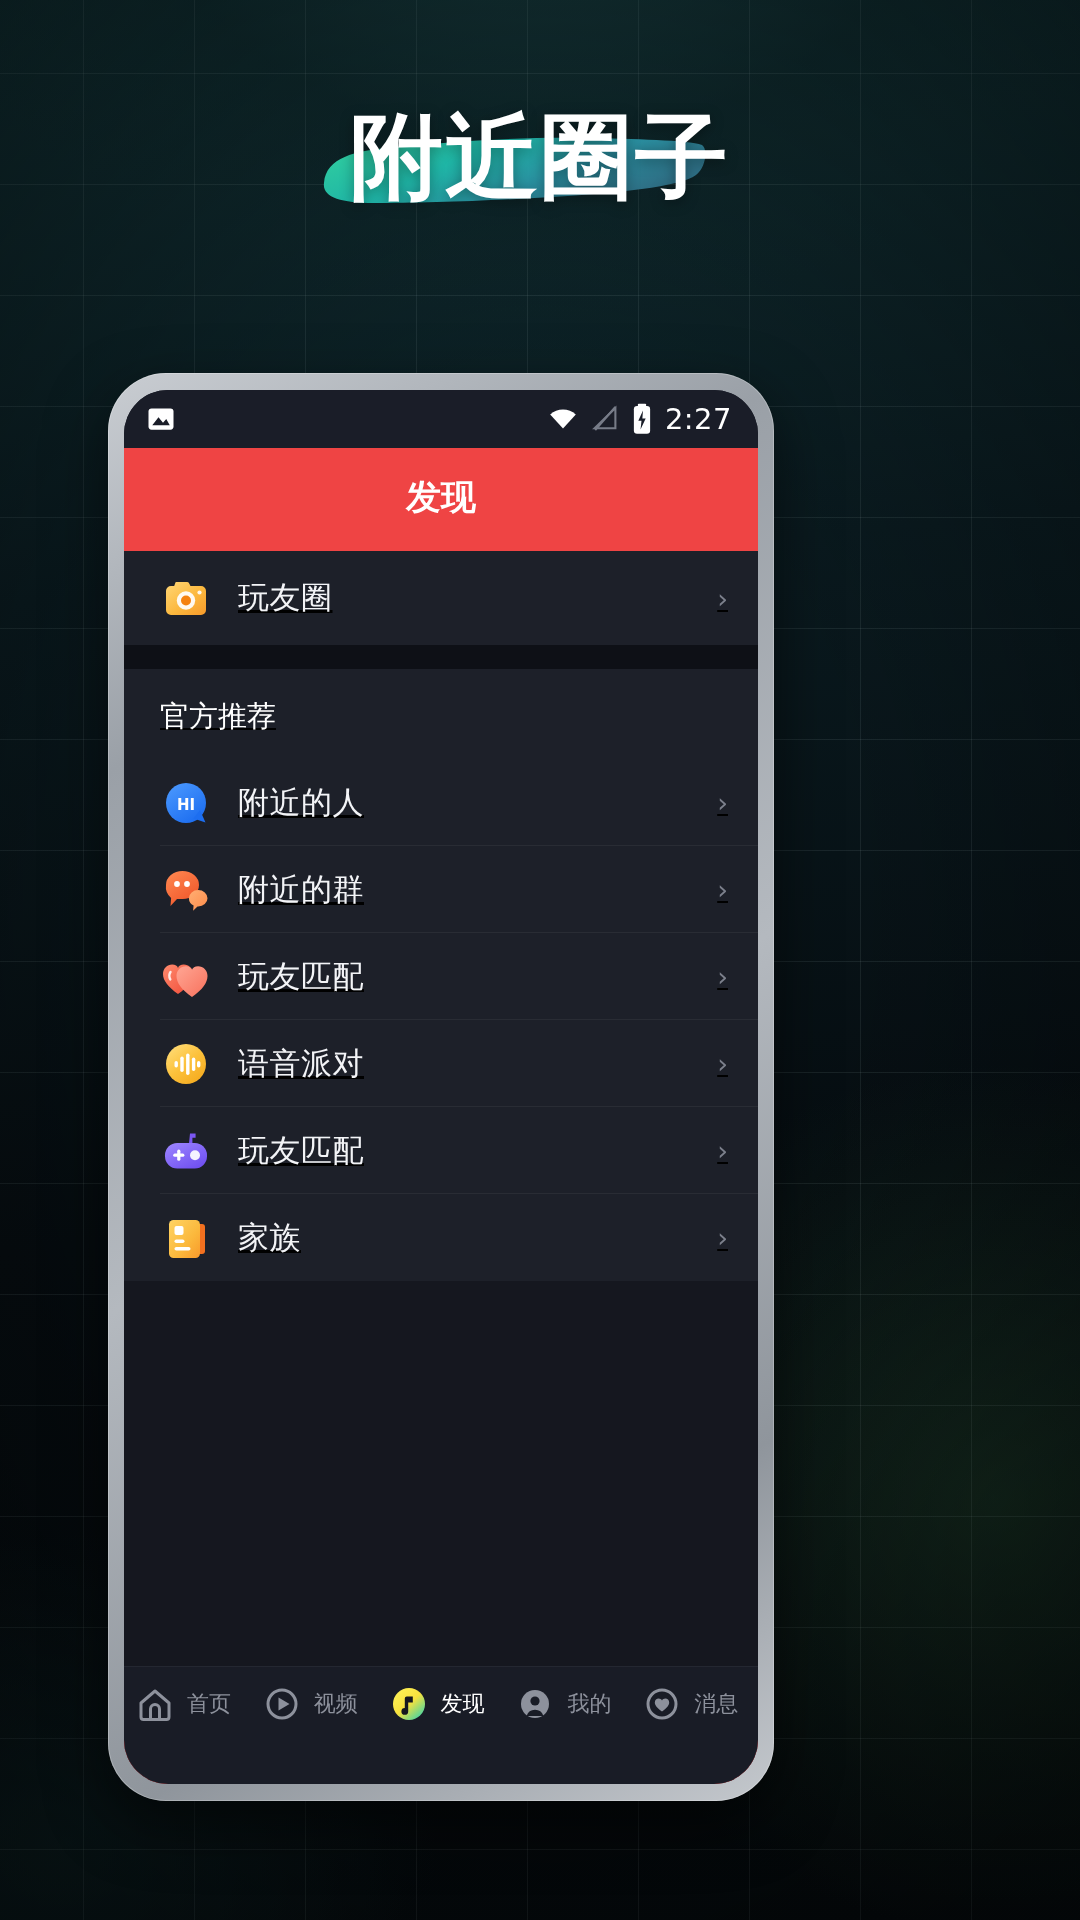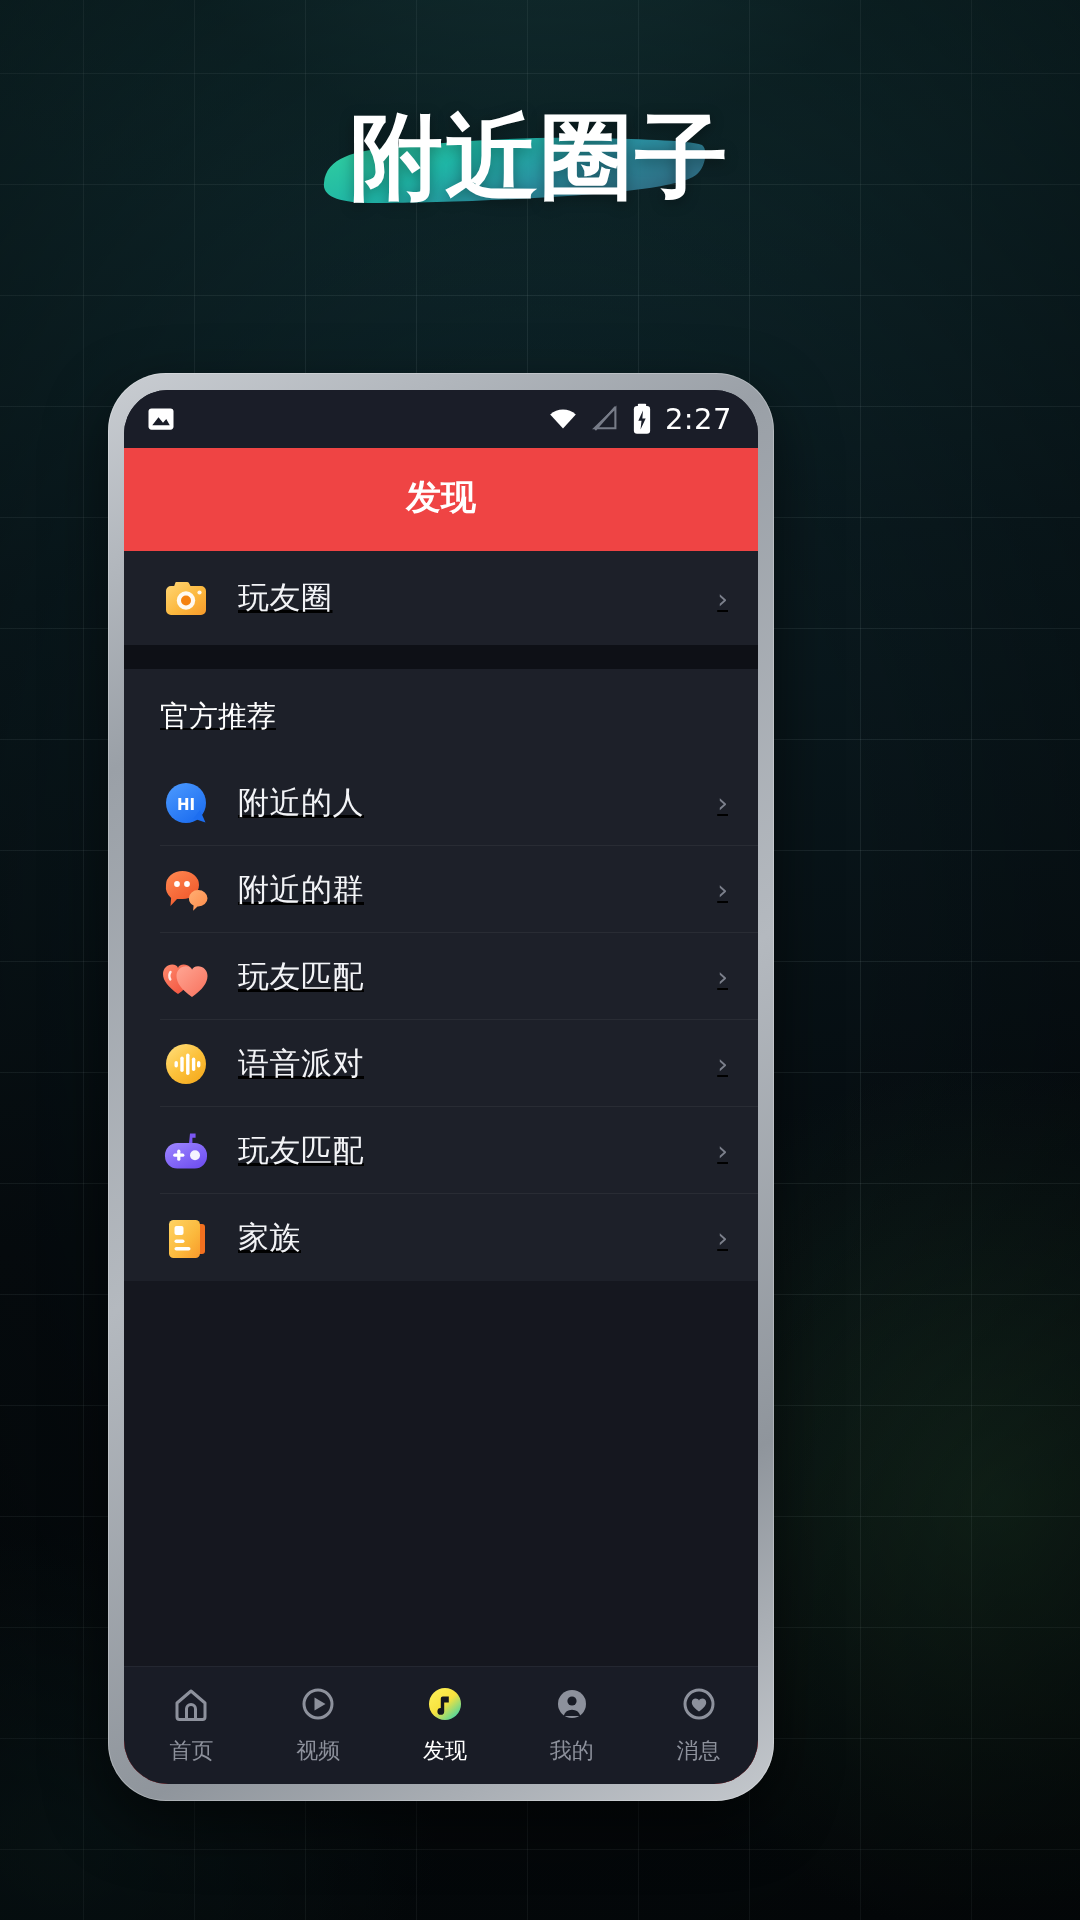--- a/index.html
+++ b/index.html
@@ -176,21 +176,21 @@
     flex: 0 0 118px;
     display: flex;
     align-items: flex-start;
     padding-top: 14px;
     background: #191c26;
     border-top: 1px solid rgba(255,255,255,0.05);
   }
   .tab {
     flex: 1 1 0;
     display: flex;
-    flex-direction: column;
+    flex-direction: row;
     align-items: center;
     gap: 9px;
     padding-left: 8px;
   }
   .tab-ico { width: 46px; height: 46px; display: flex; align-items: center; justify-content: center; }
   .tab-label { font-size: 22px; color: #8d919c; }
   .tab.active .tab-label { color: #ffffff; }
 </style>
 </head>
 <body>

